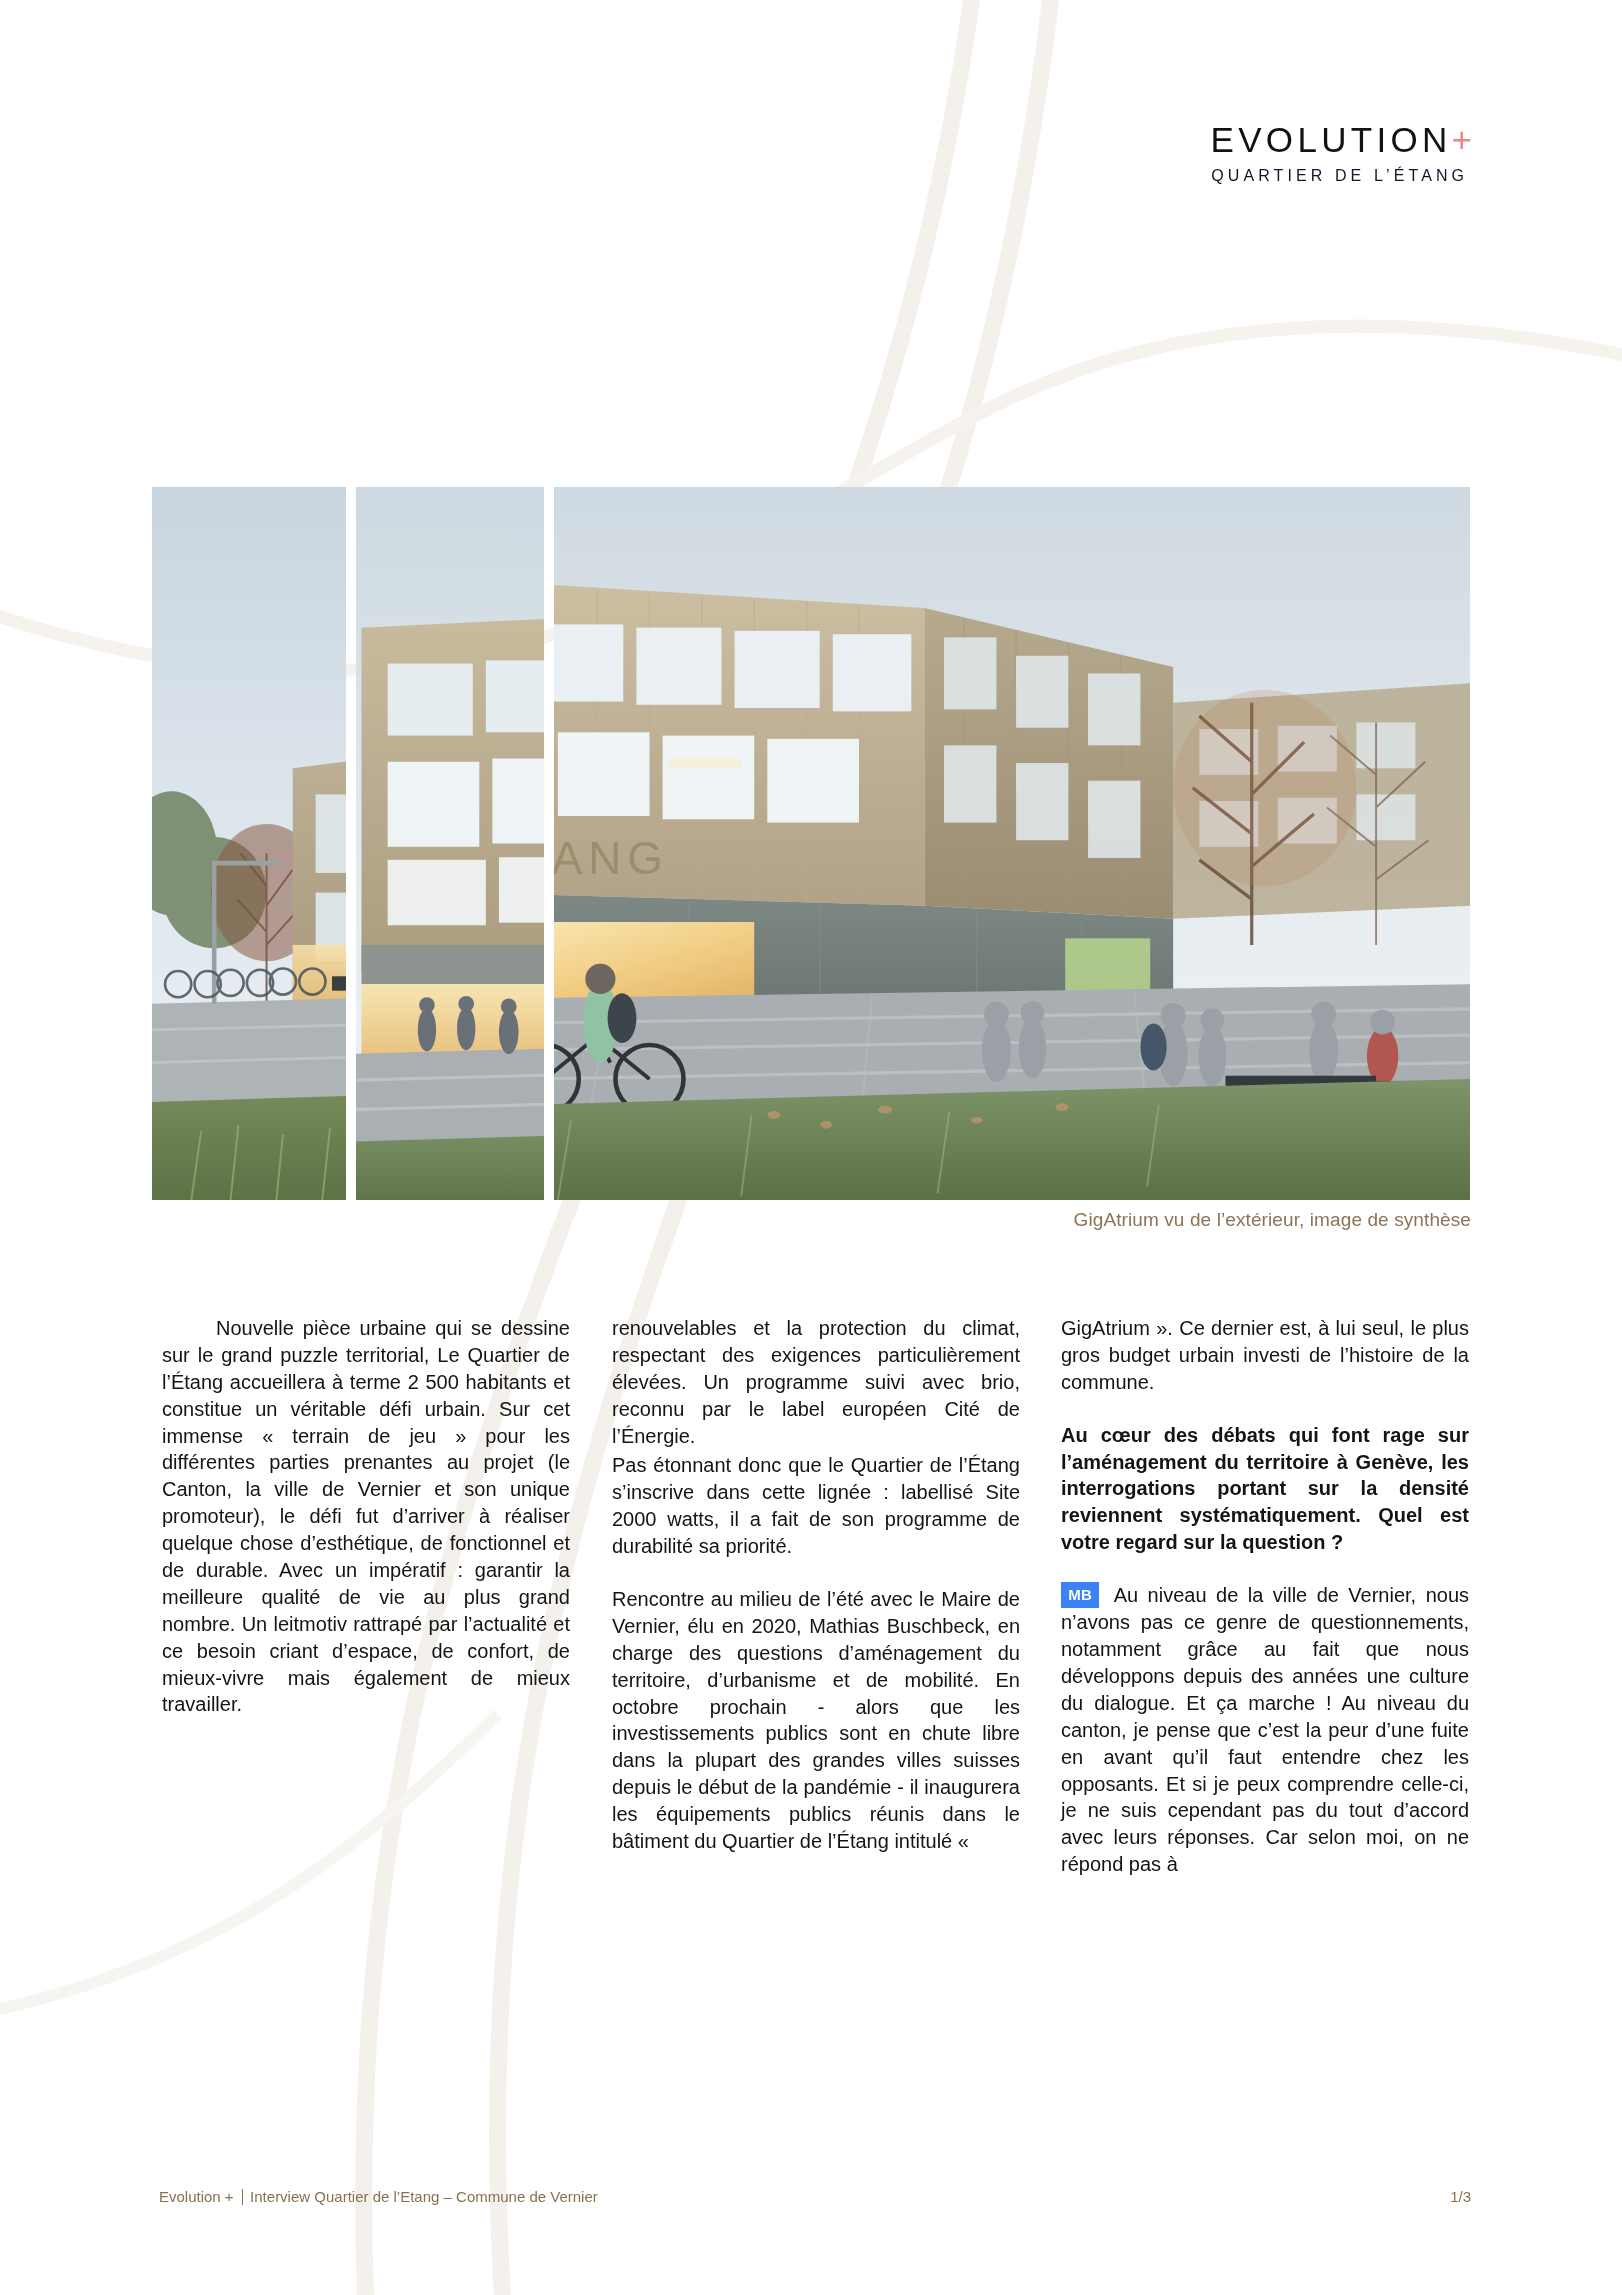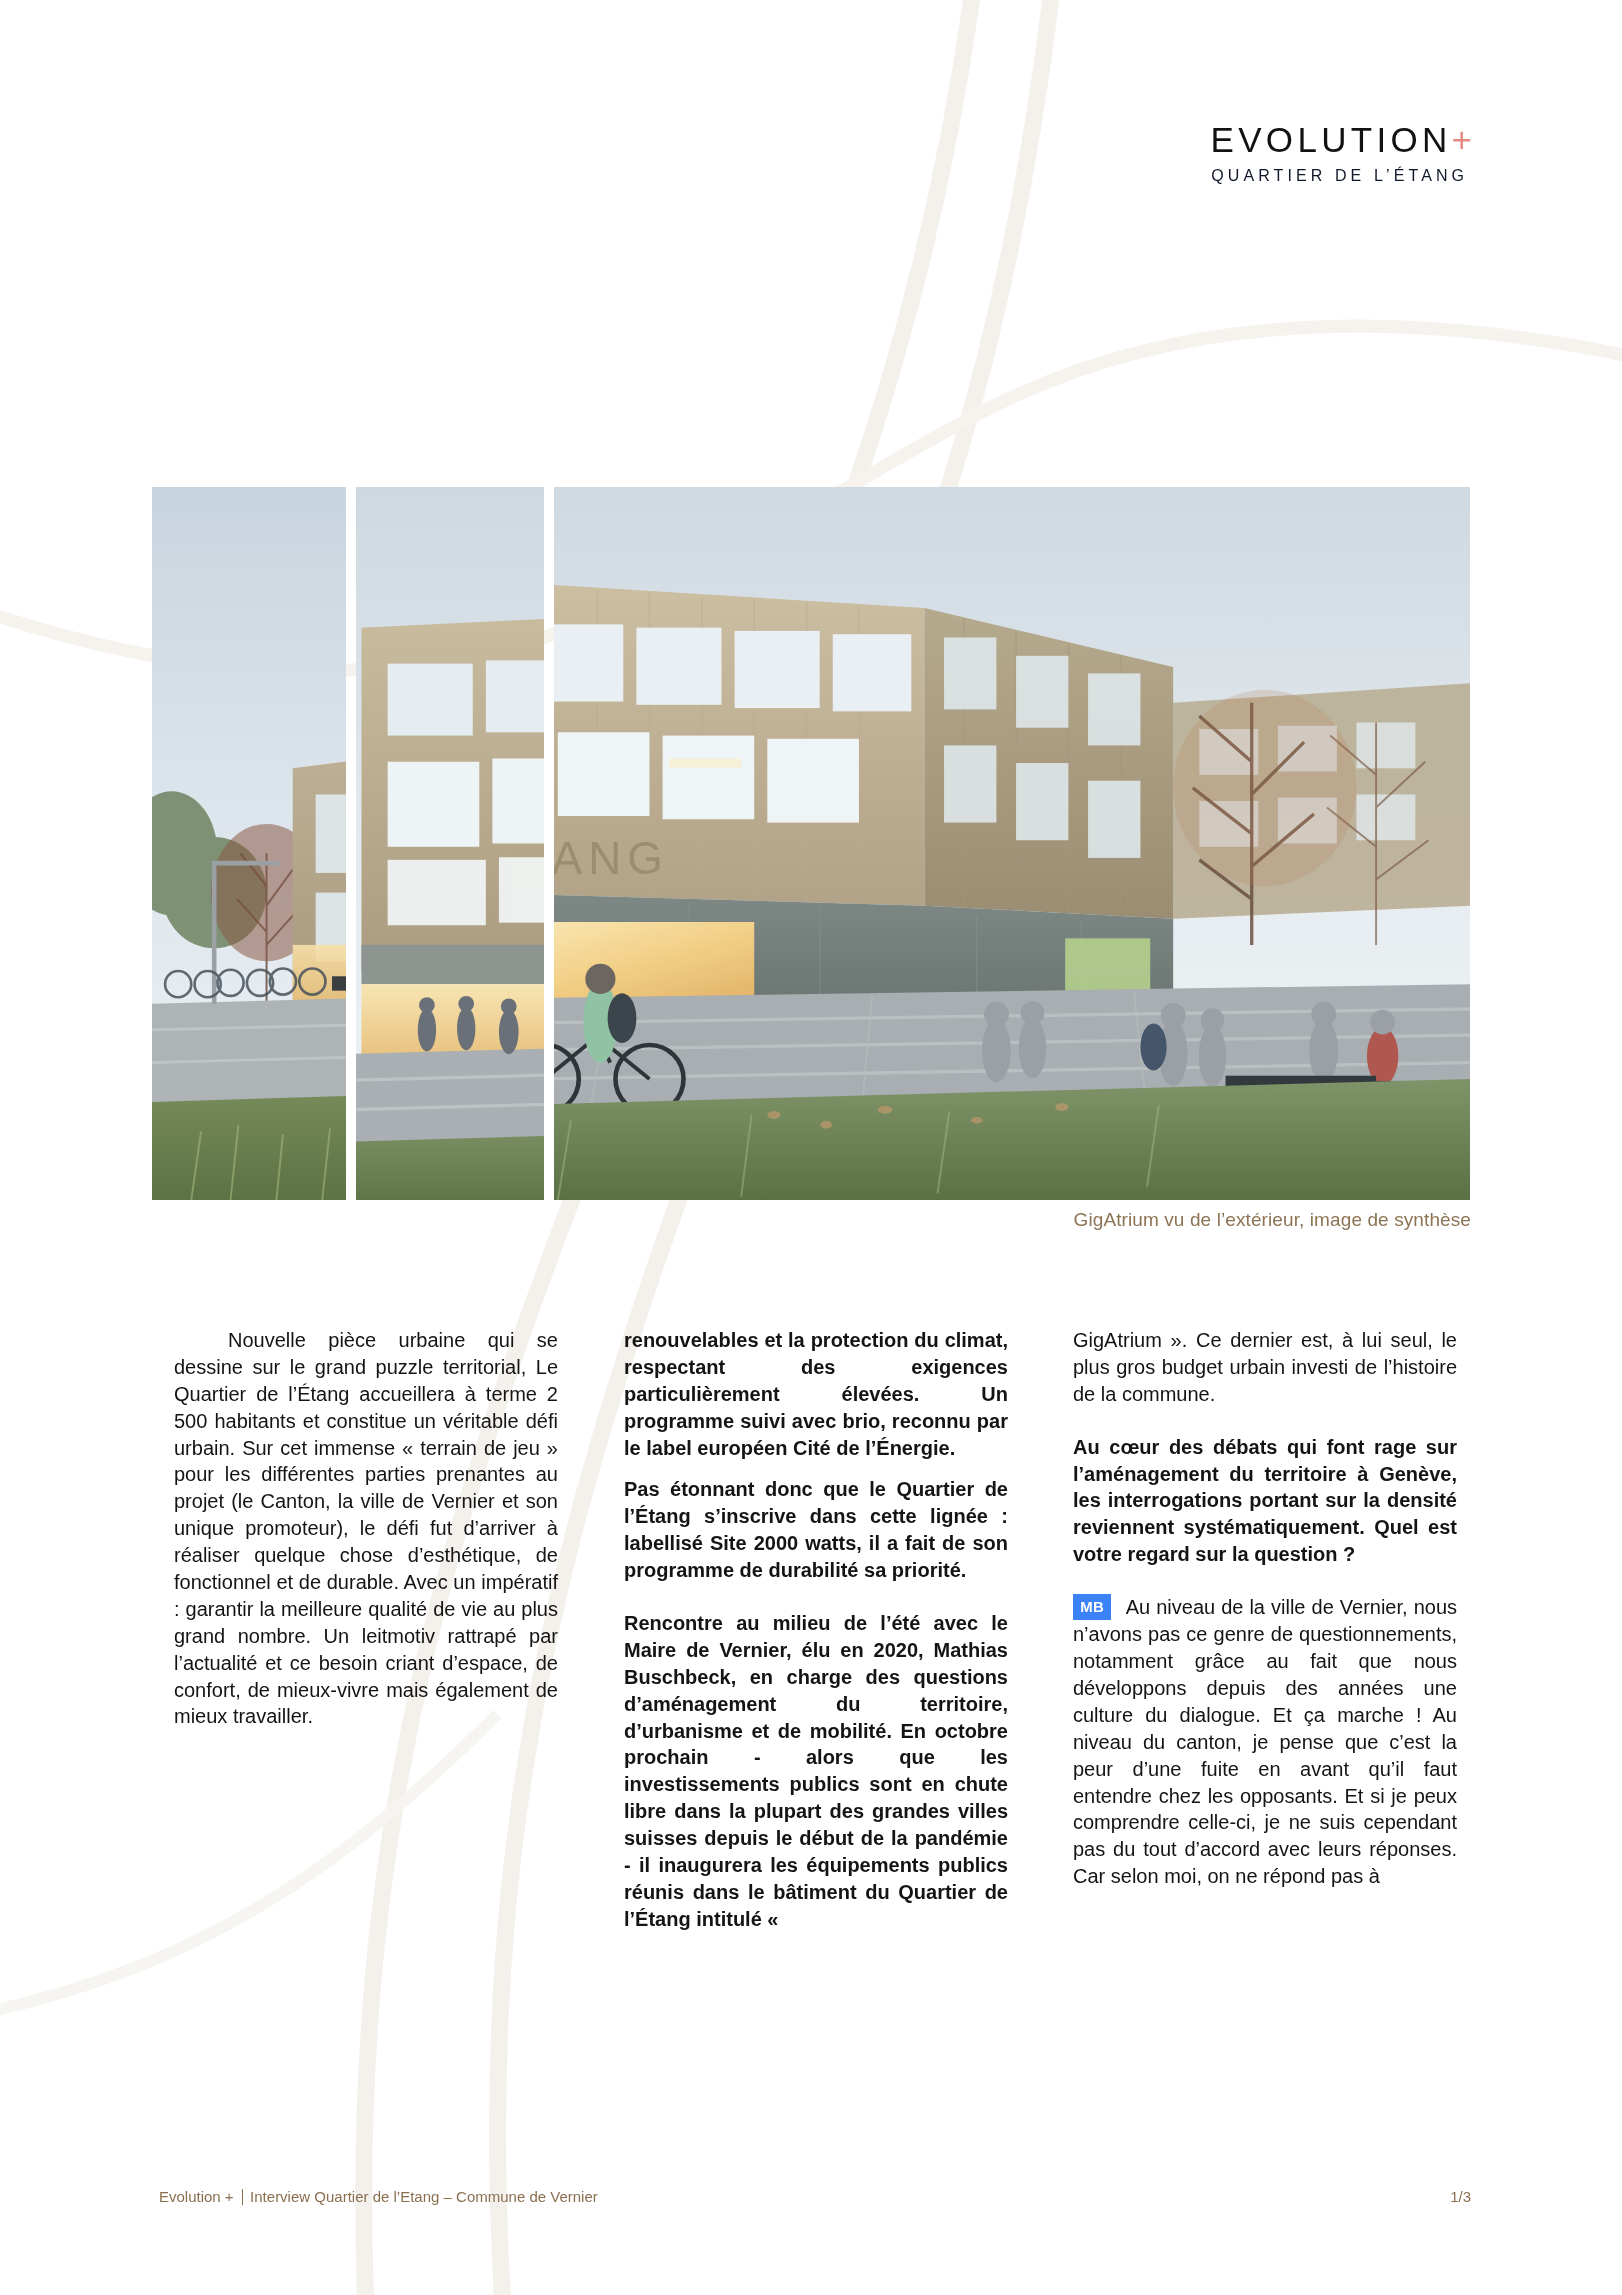--- a/index.html
+++ b/index.html
@@ -69,23 +69,23 @@
   .render svg{width:1319px;height:713px;display:block;}
 
   .caption{
     position:absolute;right:152px;top:1209px;
     font-size:19px;color:#8d7455;letter-spacing:0.1px;white-space:nowrap;
   }
 
   
   .cols{position:absolute;left:159px;top:1312px;width:1337px;height:746px;}
   .col{position:absolute;top:0;width:414px;height:746px;overflow:hidden;}
-  .c1{left:0;}  .c2{left:450px;font-weight:bold;} .c3{left:899px;}
+  .c1{left:0;}  .c2{left:450px;} .c3{left:899px;}
   .col p{
-    margin:15px;font-size:20px;line-height:1.345;color:#141414;
+    margin:3px;font-size:20px;line-height:1.345;color:#141414;
     text-align:justify;text-justify:inter-word;hyphens:none;
   }
   .col p.indent{text-indent:54px;}
   .col p.gap{margin-top:26px;}
   .col p.q{font-weight:700;}
   .mb{
     display:inline-block;background:#3b82f6;color:#ffffff;
     font-size:15px;font-weight:700;line-height:1;
     padding:5.2px 7.2px 5.9px 7.2px;letter-spacing:0.3px;
     vertical-align:2px;margin-right:14.4px;

